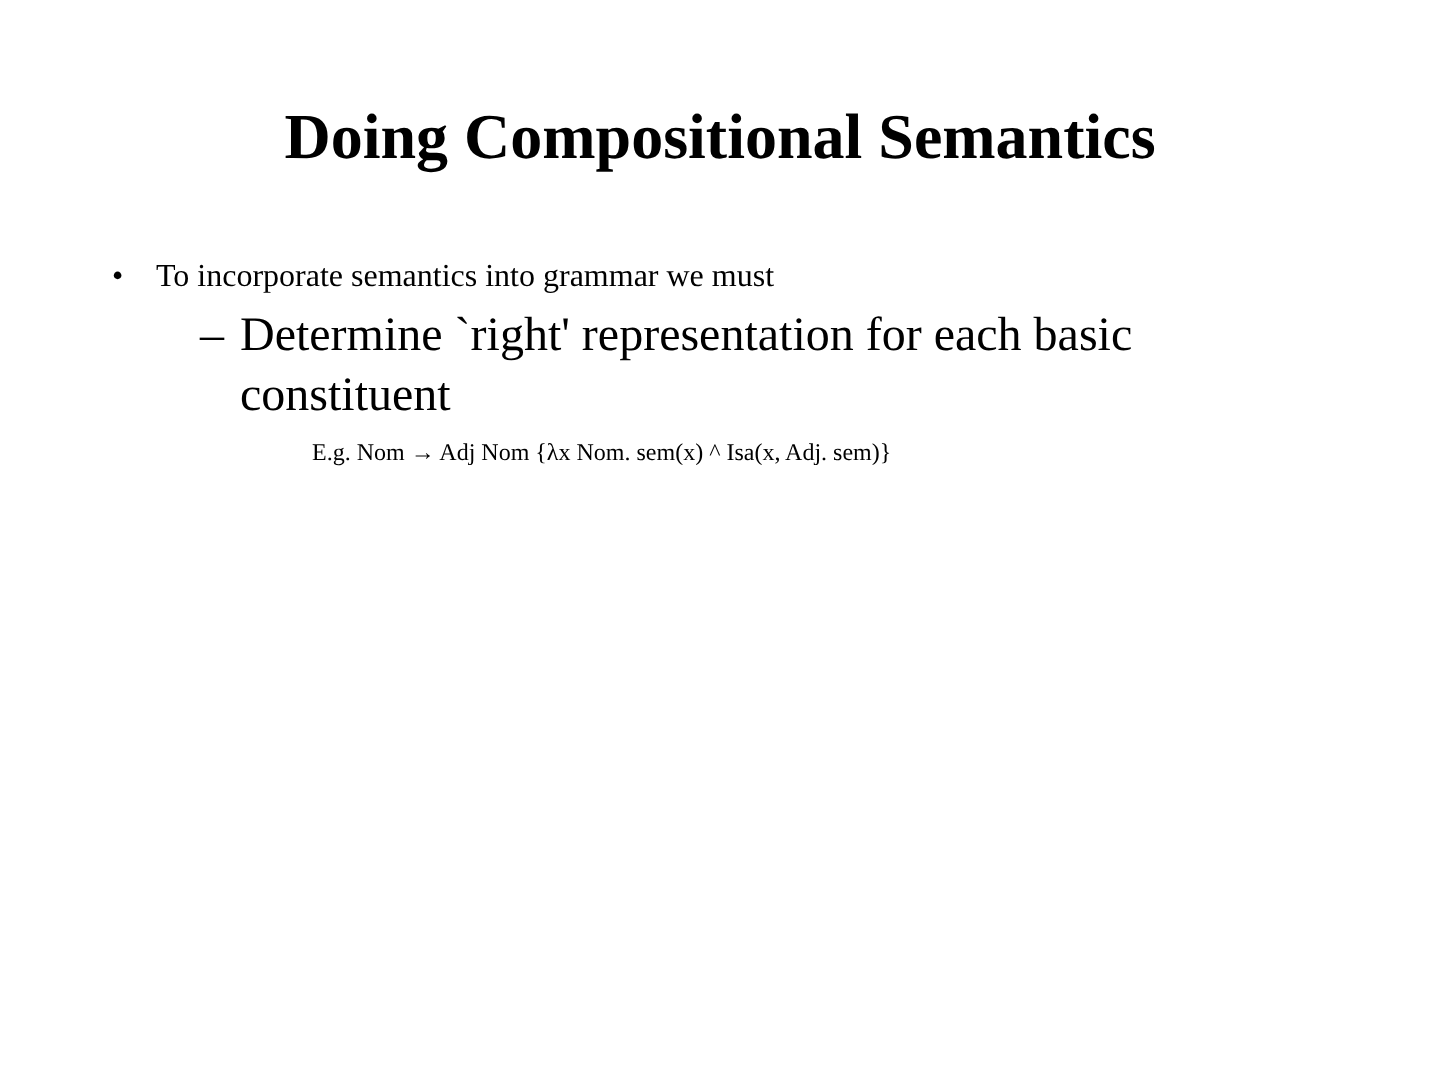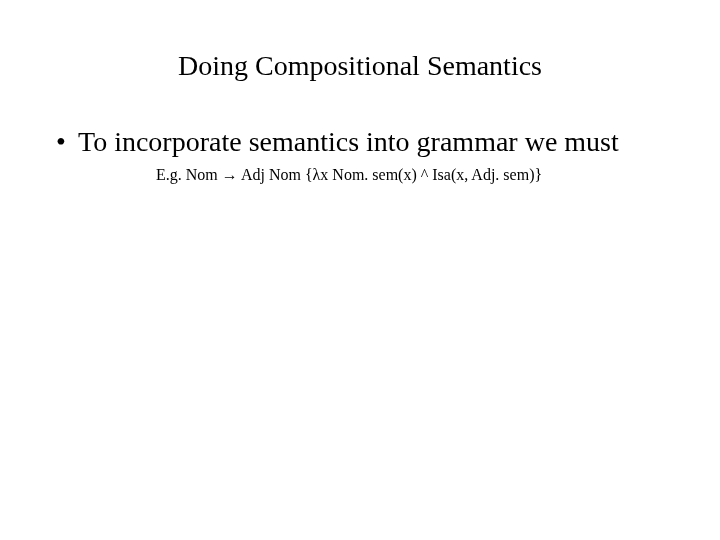--- a/index.html
+++ b/index.html
@@ -13,26 +13,26 @@
     overflow: hidden;
   }
   .slide {
     width: 720px;
     height: 540px;
     box-sizing: border-box;
     padding: 50px 50px 30px 50px;
   }
   .title {
     text-align: center;
-    font-size: 28px;
+    font-size: 32px;
     margin: 0 0 42px 0;
-    font-weight: normal;
+    font-weight: bold;
   }
   .b1 {
-    font-size: 28px;
+    font-size: 16px;
     line-height: 1.25;
     margin: 0 0 4px 0;
     padding-left: 28px;
     position: relative;
   }
   .b1::before {
     content: "•";
     position: absolute;
     left: 6px;
     top: 0;
@@ -44,21 +44,21 @@
     padding-left: 70px;
     position: relative;
   }
   .b2::before {
     content: "–";
     position: absolute;
     left: 50px;
     top: 0;
   }
   .b3 {
-    font-size: 16px;
+    font-size: 12px;
     line-height: 1.25;
     margin: 6px 0 0 0;
     padding-left: 106px;
     text-indent: -18px;
   }
   .b3-inner {
     display: block;
     padding-left: 18px;
     text-indent: -18px;
   }
@@ -67,20 +67,23 @@
 <body>
 
 <div class="slide">
 
   <h1 class="title">Doing Compositional Semantics</h1>
 
   <div class="b1">
     <span>To incorporate semantics into grammar we must</span>
   </div>
 
+  <div class="b2">
+    <span>Determine `right' representation for each basic constituent</span>
+  </div>
 
 
 
   <div class="b3">
     <span class="b3-inner">E.g. Nom → Adj Nom {λx Nom. sem(x) ^ Isa(x, Adj. sem)}</span>
   </div>
 
 </div>
 
 </body></html>

